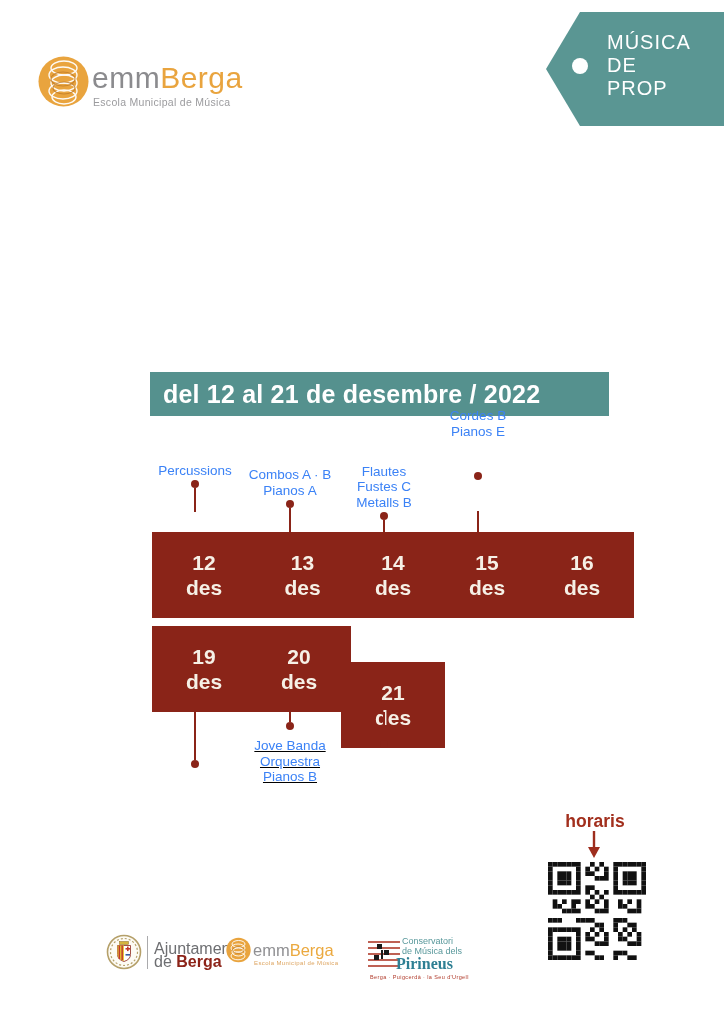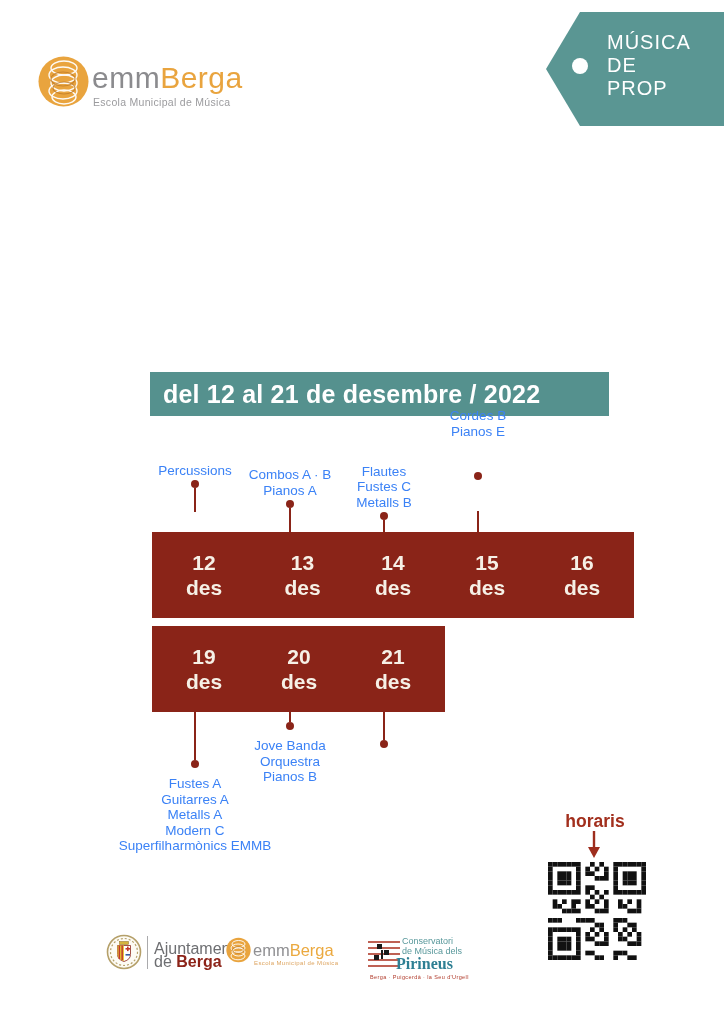--- a/index.html
+++ b/index.html
@@ -162,42 +162,35 @@
         <div class="num">16</div>
         <div class="mon">des</div>
       </div>
       <div class="day-cell" style="left: 152px; top: 626px;">
         <div class="num">19</div>
         <div class="mon">des</div>
       </div>
       <div class="callout below" style="left: 110px; width: 170px; top: 712px;">
         <div class="stick" style="height: 48px;"></div>
         <div class="dot"></div>
-        <div class="lab" style="margin-top: 6px;">
-          <div>Fustes A</div>
-          <div>Guitarres A</div>
-          <div>Metalls A</div>
-          <div>Modern C</div>
-          <div>Superfilharmònics EMMB</div>
-        </div>
       </div>
       <div class="day-cell" style="left: 247px; top: 626px;">
         <div class="num">20</div>
         <div class="mon">des</div>
       </div>
-      <div class="callout below" style="left: 205px; width: 170px; top: 712px;">
+      <div class="callout below" style="left: 205px; width: 170px; top: 712px; text-decoration: underline;">
         <div class="stick" style="height: 10px;"></div>
         <div class="dot"></div>
         <div class="lab" style="margin-top: 6px;">
           <div>Jove Banda</div>
           <div>Orquestra</div>
           <div>Pianos B</div>
         </div>
       </div>
-      <div class="day-cell" style="left: 341px; top: 626px;">
+      <div class="day-cell" style="left: 341px; top: 662px;">
         <div class="num">21</div>
         <div class="mon">des</div>
       </div>
       <div class="callout below" style="left: 299px; width: 170px; top: 712px;">
         <div class="stick" style="height: 28px;"></div>
         <div class="dot"></div>
       </div>
     </div>
 
   <div class="horaris">horaris</div>

